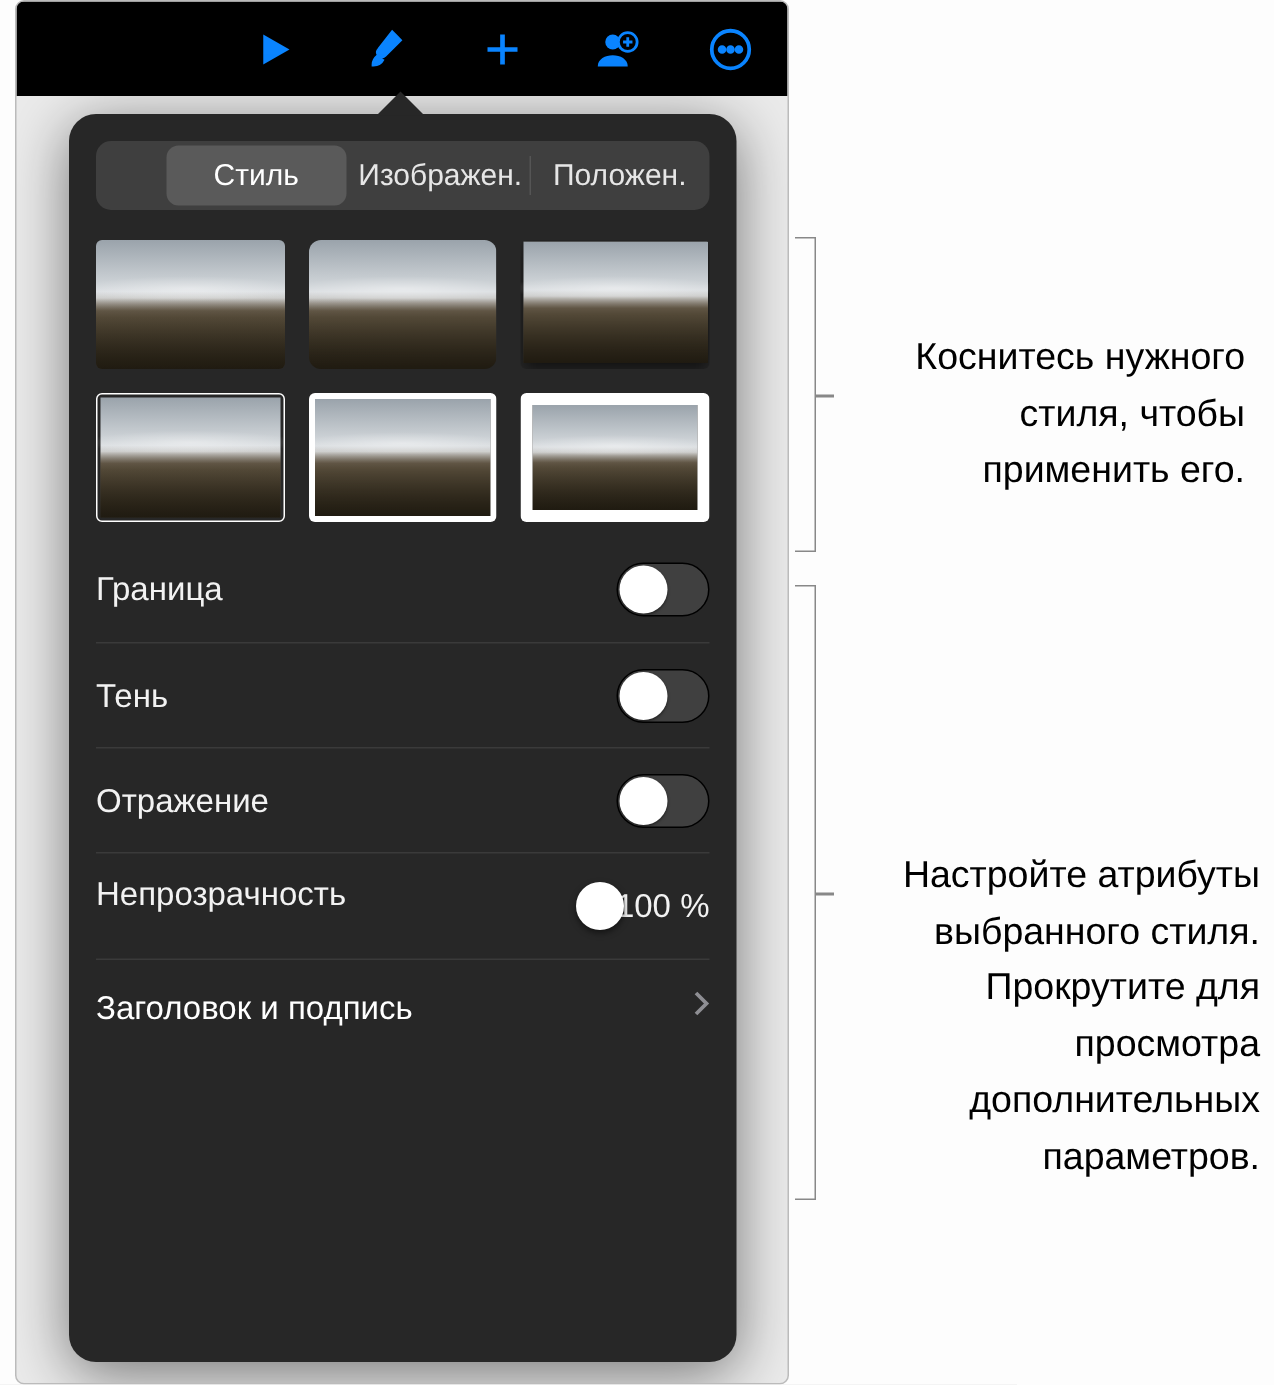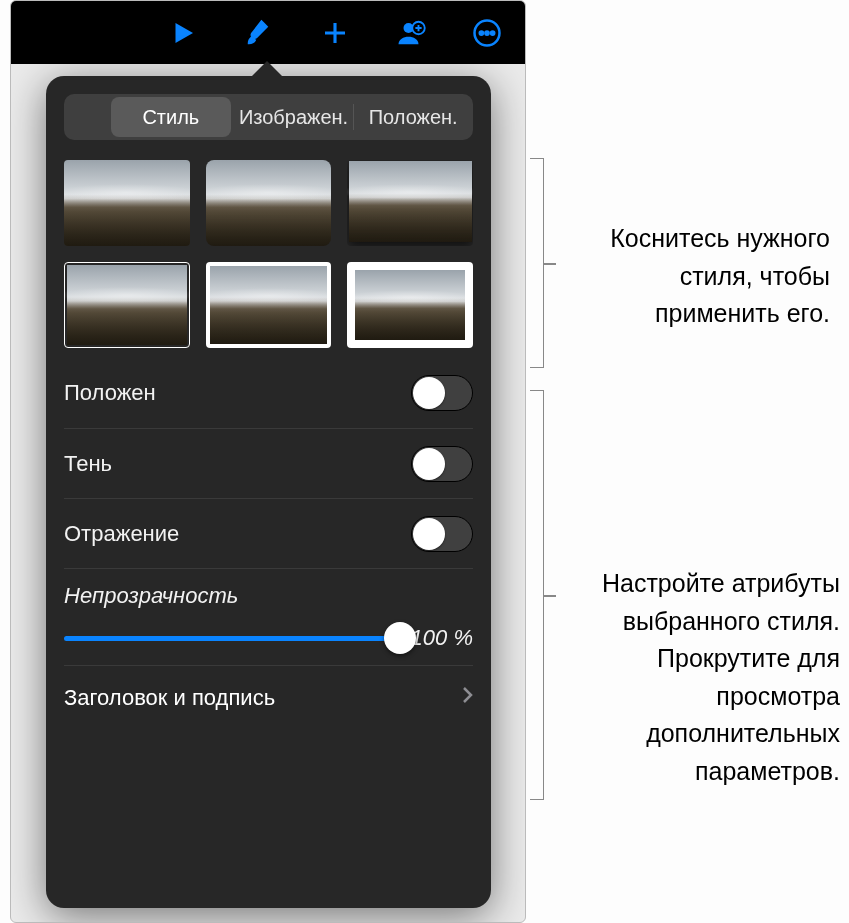--- a/index.html
+++ b/index.html
@@ -138,21 +138,21 @@
   .row {
     display: flex;
     align-items: center;
     justify-content: space-between;
     min-height: 70px;
     border-top: 1px solid #3a3a3a;
     font-size: 22px;
     color: #f2f2f2;
   }
   .row.first { border-top: none; }
-  .row.col { flex-direction: column; align-items: stretch; padding: 14px 0; font-style: italic; }
+  .row.col { flex-direction: row; align-items: stretch; padding: 14px 0; }
   .row.col .row-label { margin-bottom: 16px; }
   .switch {
     width: 62px;
     height: 36px;
     background: #404040;
     border-radius: 18px;
     position: relative;
     border: 1px solid #000;
   }
   .switch::after {
@@ -295,21 +295,21 @@
       <div class="thumb frame-med">
           <div class="thumb-inner"></div>
         </div>
       <div class="thumb frame-thick">
           <div class="thumb-inner"></div>
         </div>
     </div>
 
     <div class="rows">
       <div class="row first">
-        <span class="row-label">Положен</span>
+        <span class="row-label">Граница</span>
         <div class="switch"></div>
       </div>
       <div class="row">
         <span class="row-label">Тень</span>
         <div class="switch"></div>
       </div>
       <div class="row">
         <span class="row-label">Отражение</span>
         <div class="switch"></div>
       </div>

